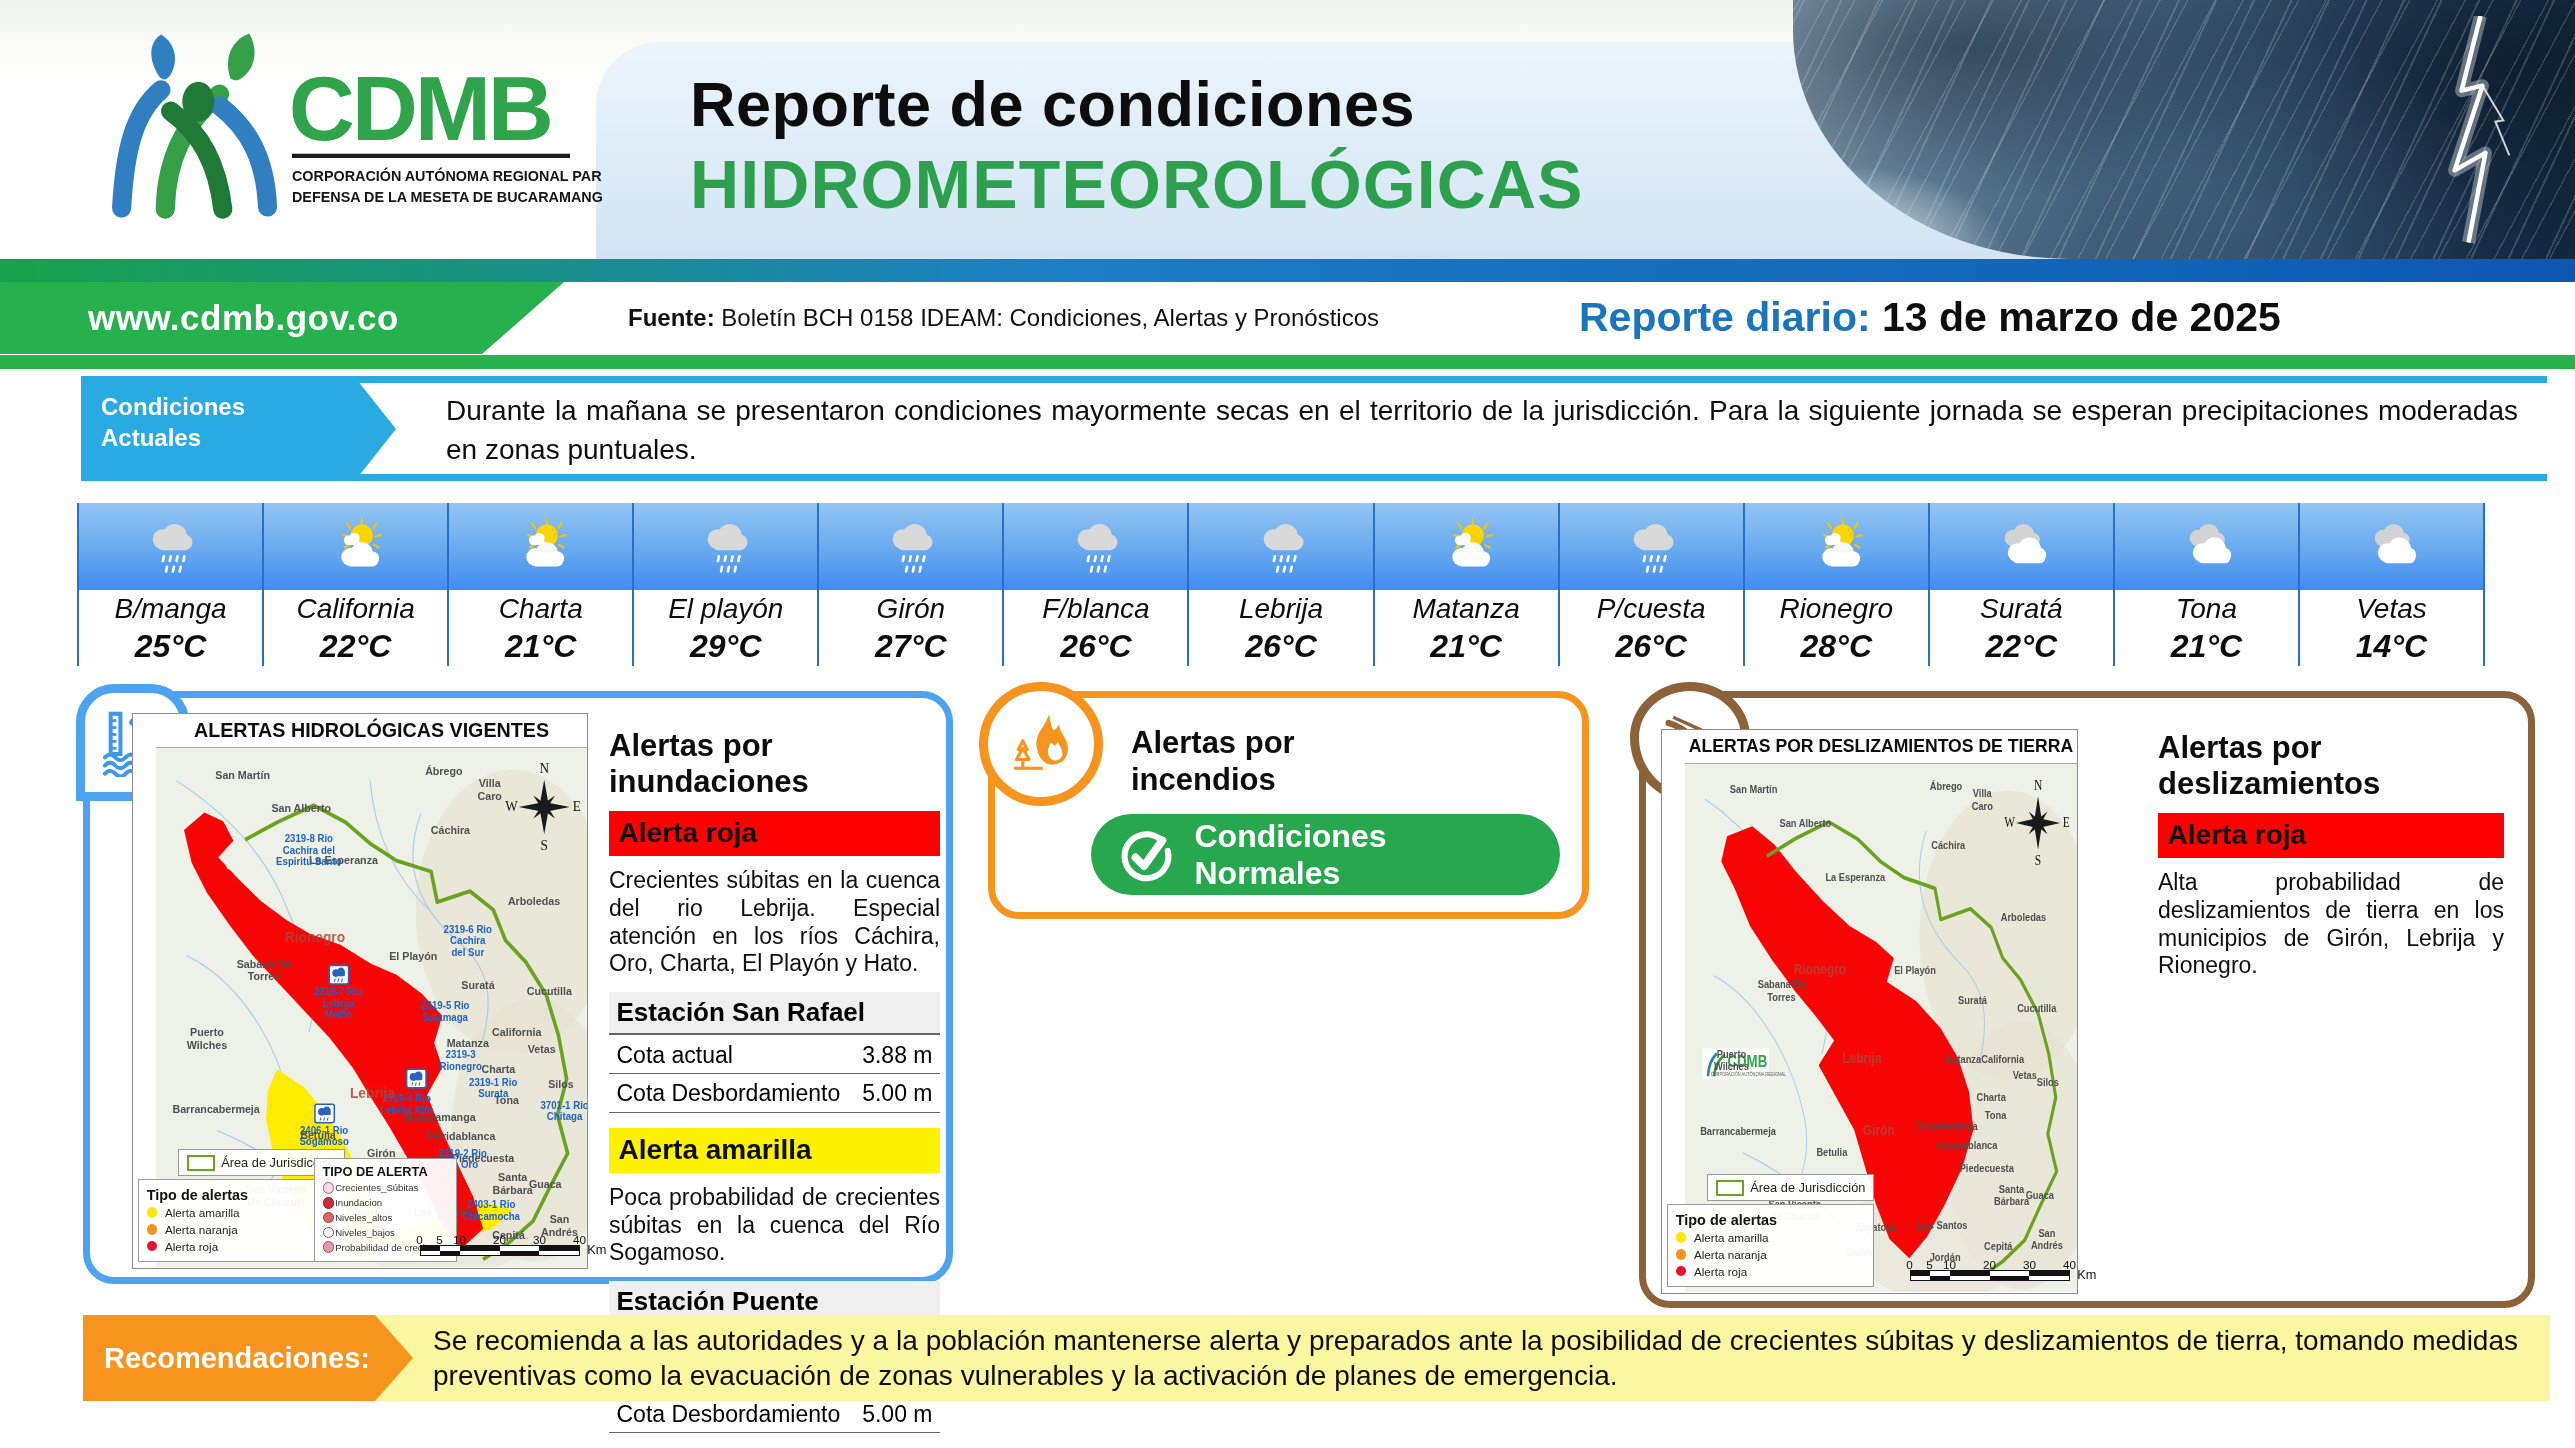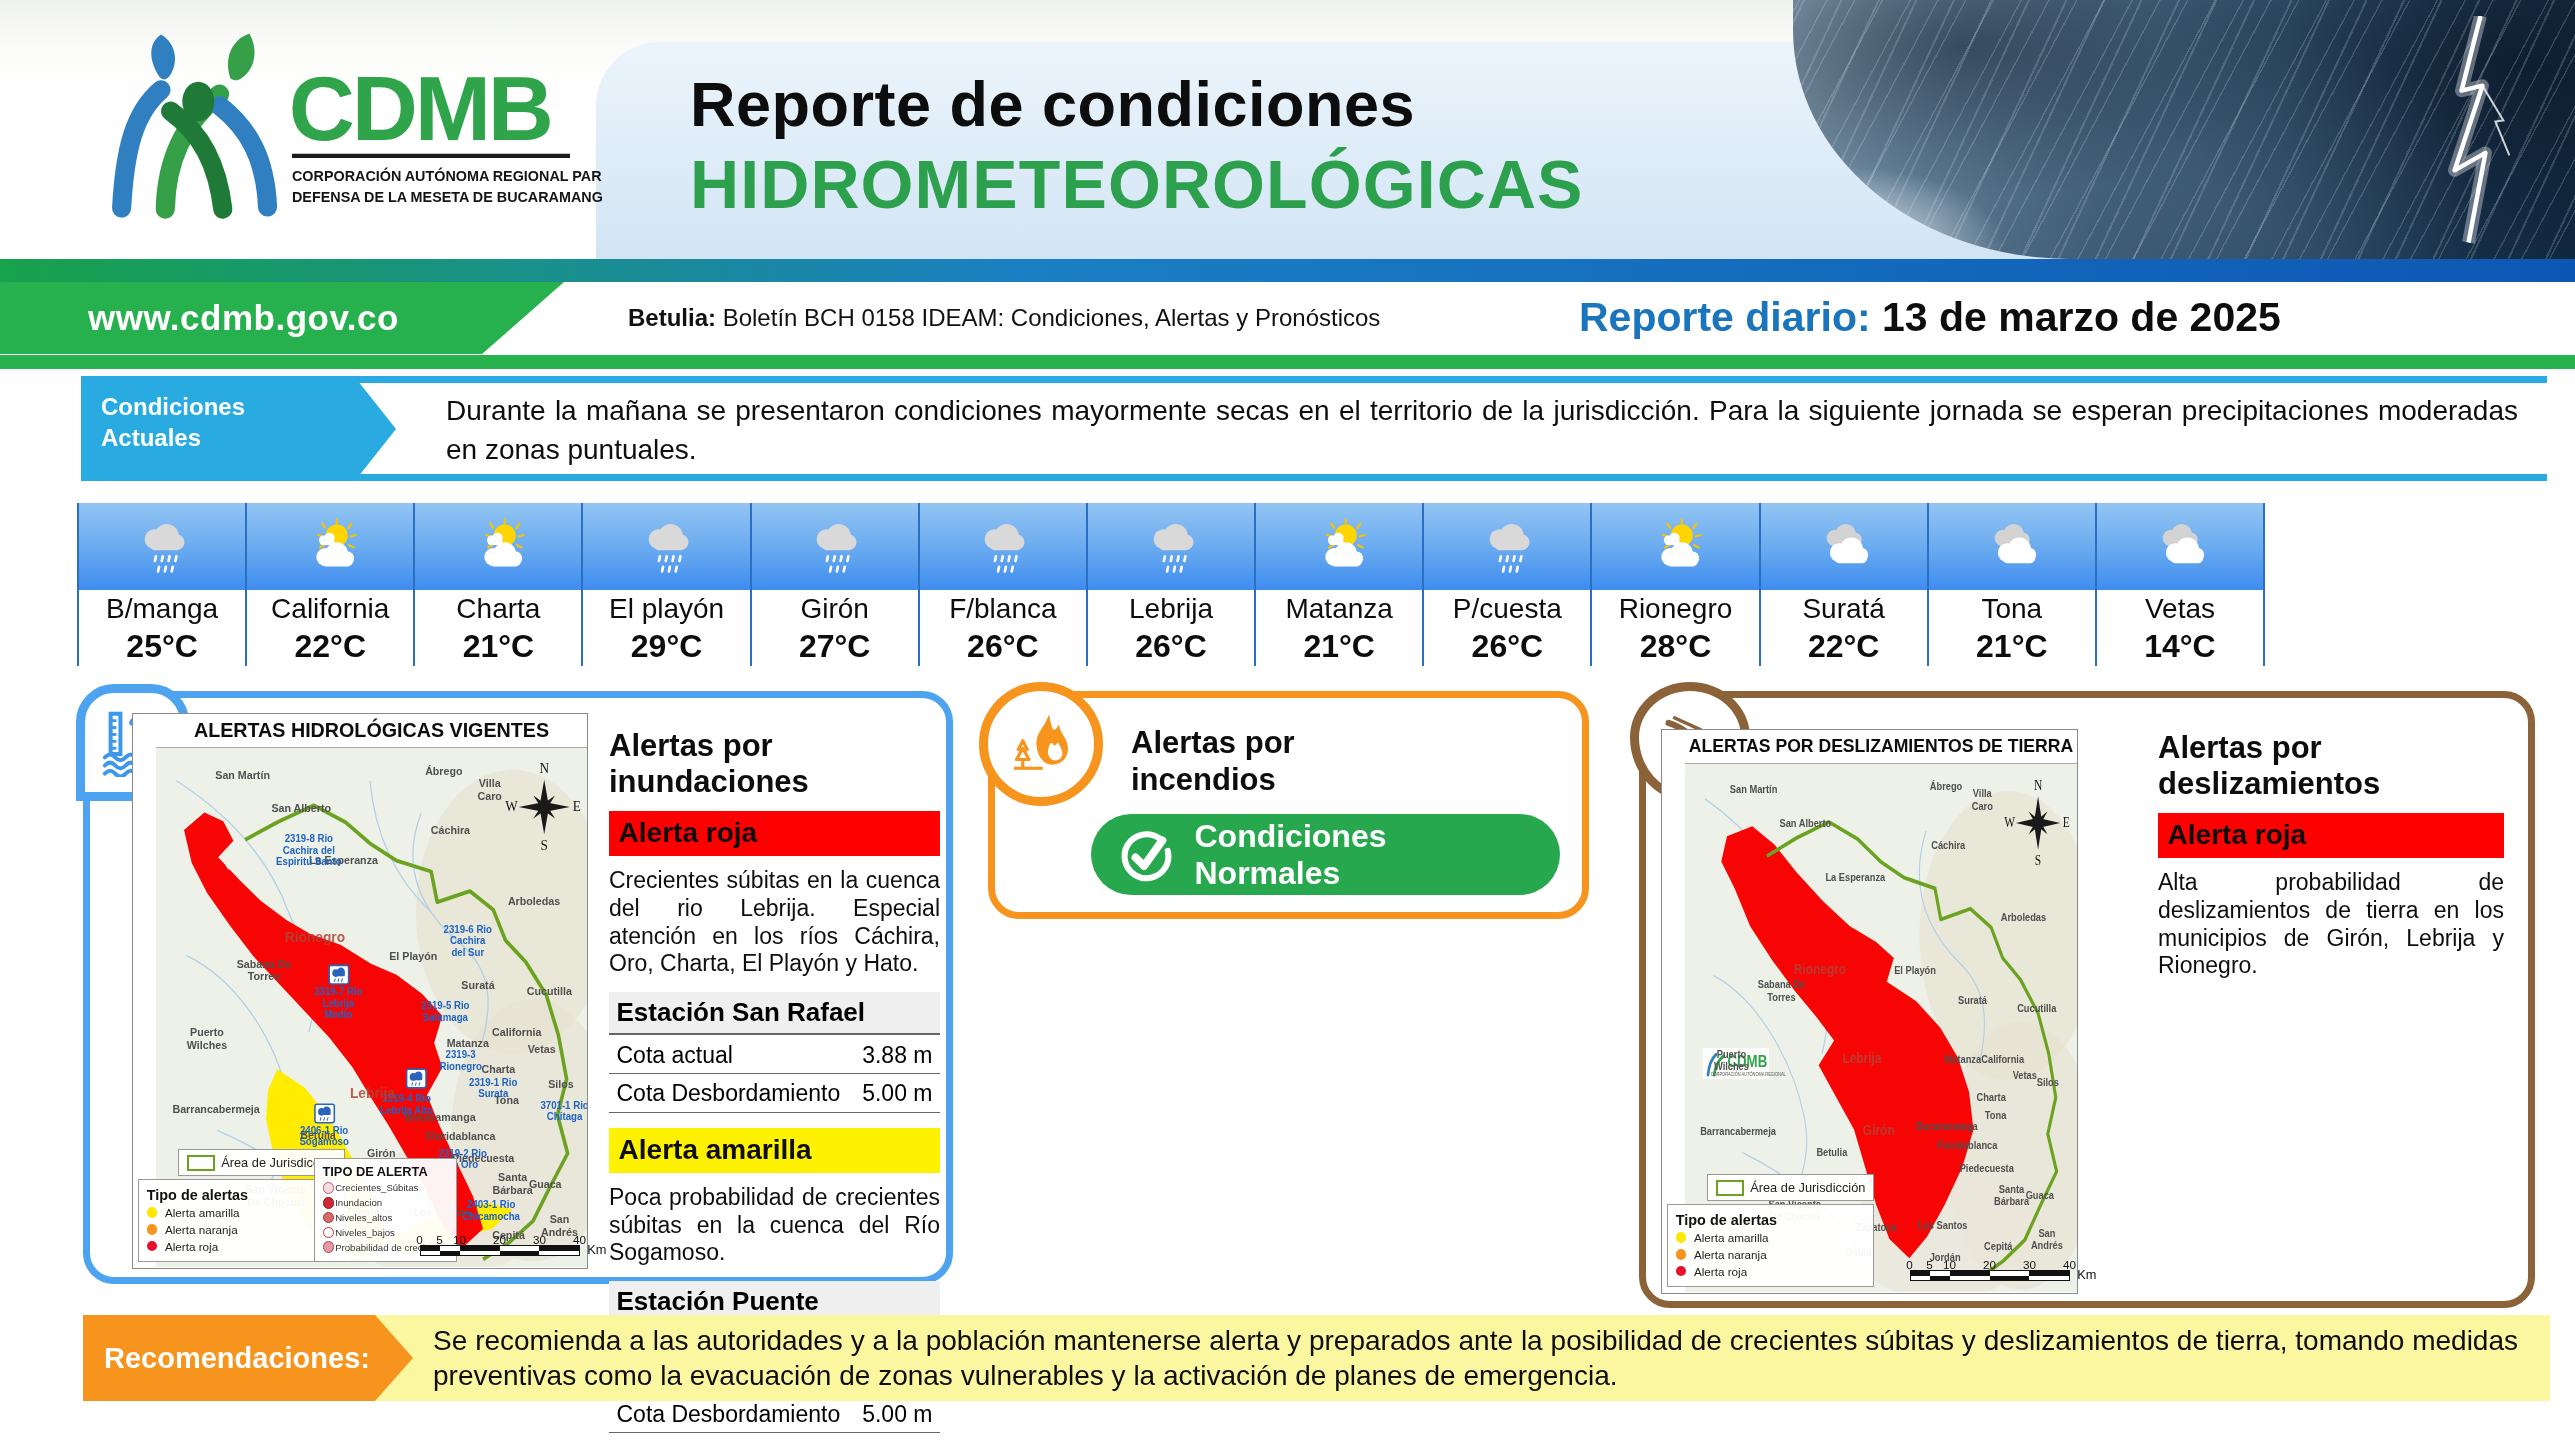--- a/index.html
+++ b/index.html
@@ -46,22 +46,22 @@
   
   .cond { position:absolute; left:81px; top:376px; width:2466px; height:105px; background:#fff;
       border-top:7px solid #29abe2; border-bottom:7px solid #29abe2; }
   .cond-label { position:absolute; left:0; top:-7px; width:273px; height:105px; background:#29abe2; color:#fff;
       font-weight:bold; font-size:24px; line-height:1.3; padding:15px 0 0 20px; }
   .cond-label:after { content:""; position:absolute; right:-42px; top:0; border-top:53px solid transparent;
       border-bottom:53px solid transparent; border-left:42px solid #29abe2; }
   .cond-text { position:absolute; left:365px; right:29px; top:7.5px; font-size:28px; line-height:1.42; color:#0e0e0e; text-align:justify; }
 
   
-  .weather { position:absolute; left:77px; top:503px; width:2188px; height:163px; display:flex;
-      border-left:2.7px solid #2b6fc2; border-right:2.7px solid #2b6fc2; }
+  .weather { position:absolute; left:77px; top:503px; width:2408px; height:163px; display:flex;
+      border-left:2.7px solid #2b6fc2; border-right:2.7px solid #2b6fc2;font-style:italic; }
   .wcol { flex:1 1 0; border-right:2.7px solid #2b6fc2; display:flex; flex-direction:column; background:#fff; }
   .wcol:last-child { border-right:none; }
   .wicon { height:87px; background:linear-gradient(180deg,#93c5f3 0%,#67a9ef 55%,#3f8cf0 100%); display:flex; align-items:center; justify-content:center; }
   .wname { height:37px; font-size:28px; color:#0d0d0d; display:flex; align-items:center; justify-content:center; }
   .wtemp { height:38px; font-size:32px; font-weight:bold; color:#0d0d0d; display:flex; align-items:center; justify-content:center; }
 
   
   .panel { position:absolute; background:#fff; border-radius:31px; }
   .panel-flood { left:83px; top:691px; width:870px; height:593px; border:7px solid #4da3f0; }
   .panel-fire  { left:988px; top:691px; width:601px; height:228px; border:7px solid #f7941d; }
@@ -168,21 +168,21 @@
       <text x="398" y="328" class="logo-tag">DEFENSA DE LA MESETA DE BUCARAMANGA</text>
     </svg>
   </div>
 </div>
 
 <div class="grad-bar"></div>
 <div class="source-bar">
   <div class="url-block">
     <div class="url-text">www.cdmb.gov.co</div>
   </div>
-  <div class="fuente"><b>Betulia:</b><span> Boletín BCH 0158 IDEAM: Condiciones, Alertas y Pronósticos</span></div>
+  <div class="fuente"><b>Fuente:</b><span> Boletín BCH 0158 IDEAM: Condiciones, Alertas y Pronósticos</span></div>
   <div class="reporte"><span class="lbl">Reporte diario: </span><span class="date">13 de marzo de 2025</span></div>
 </div>
 <div class="green-strip"></div>
 
 <div class="cond">
   <div class="cond-label">
     <div>Condiciones</div>
     <div>Actuales</div>
   </div>
   <div class="cond-text">Durante la mañana se presentaron condiciones mayormente secas en el territorio de la jurisdicción. Para la siguiente jornada se esperan precipitaciones moderadas en zonas puntuales.</div>

